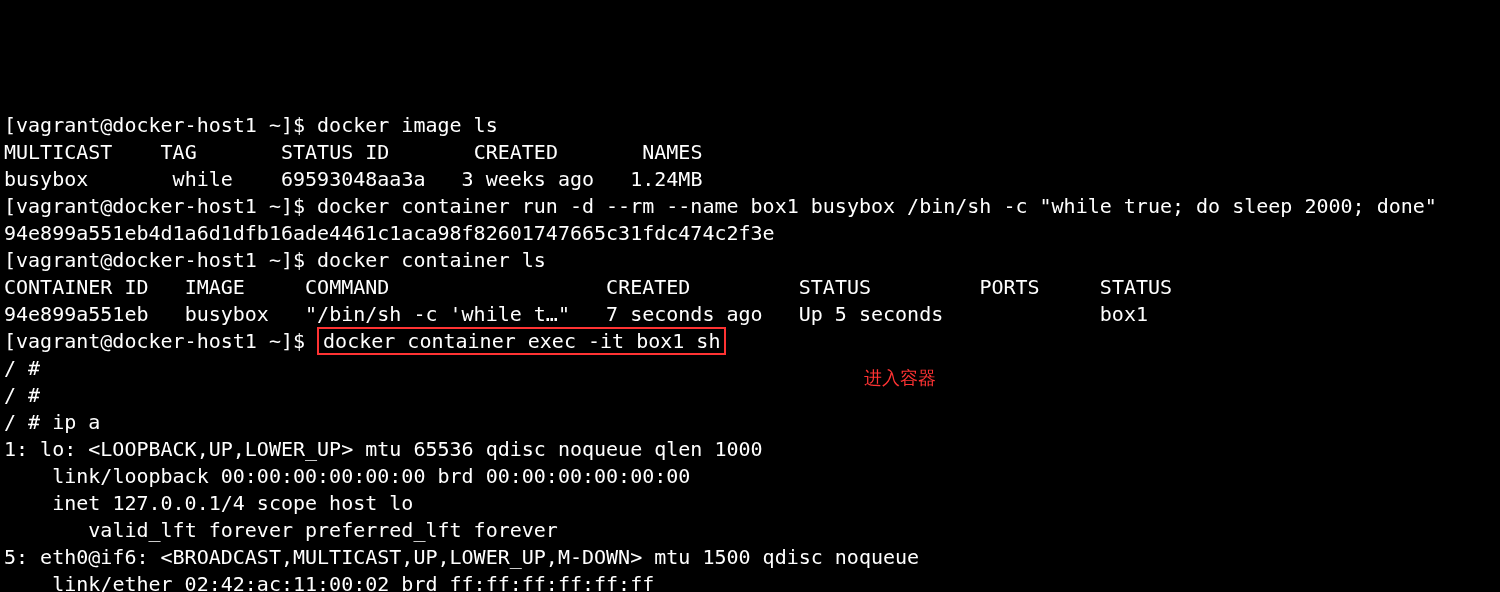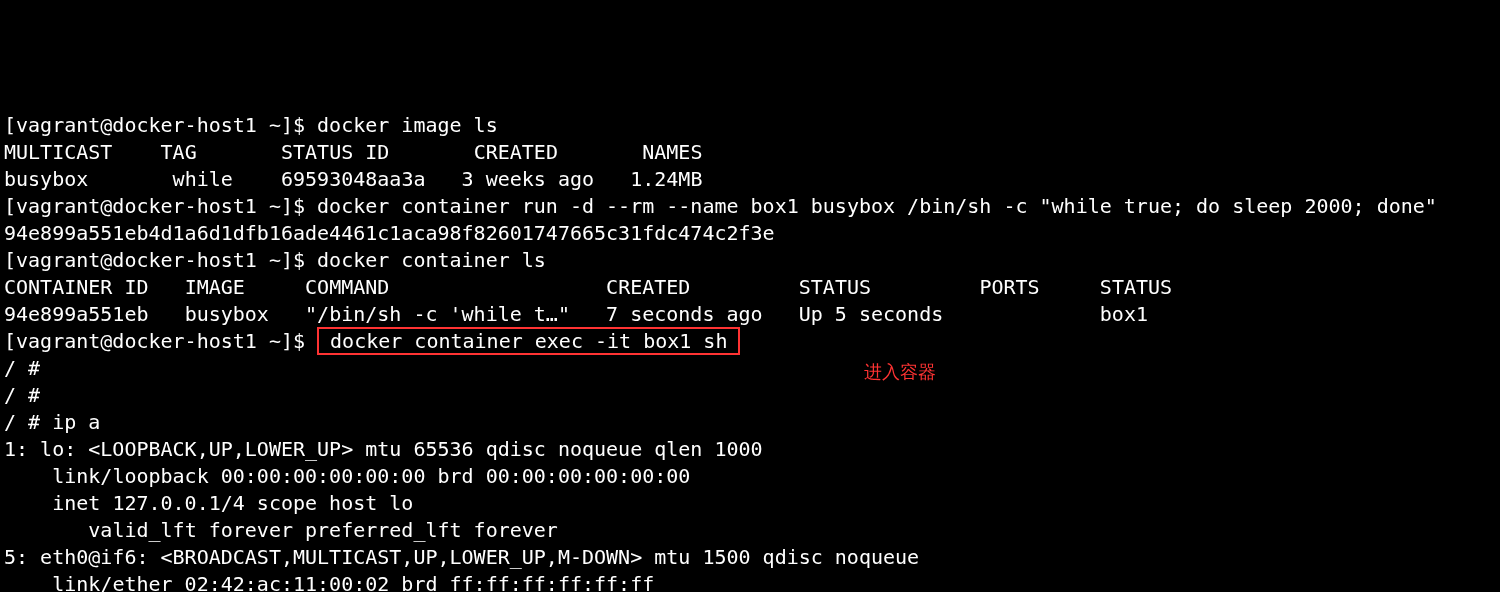--- a/index.html
+++ b/index.html
@@ -18,21 +18,21 @@
       overflow-x: auto;
       width: 1500px;
       height: 592px;
     }
     .term {
       white-space: pre-wrap;
       word-break: break-all;
     }
     .red-box {
       border: 2px solid #ff3333;
-      padding: 0 11px;
+      padding: 0 4px;
       display: inline;
     }
     .annotation {
       position: absolute;
       color: #ff3333;
       font-family: "Microsoft YaHei", "SimSun", sans-serif;
       font-size: 18px;
       white-space: nowrap;
     }
     .container {
@@ -58,17 +58,17 @@
 <span>/ # </span><span>ip a</span>
 <span>1: lo: &lt;LOOPBACK,UP,LOWER_UP&gt; mtu 65536 qdisc noqueue qlen 1000</span>
 <span>    link/loopback 00:00:00:00:00:00 brd 00:00:00:00:00:00</span>
 <span>    inet 127.0.0.1/4 scope host lo</span>
 <span>       valid_lft forever preferred_lft forever</span>
 <span>5: eth0@if6: &lt;BROADCAST,MULTICAST,UP,LOWER_UP,M-DOWN&gt; mtu 1500 qdisc noqueue</span>
 <span>    link/ether 02:42:ac:11:00:02 brd ff:ff:ff:ff:ff:ff</span>
 
 
 </div>
-<div class="annotation" style="left:860px; top:275px;text-align:center;">进入容器</div>
+<div class="annotation" style="left:860px; top:281px;text-align:center;">进入容器</div>
 </div>
 
 
 
 
 </body></html>

